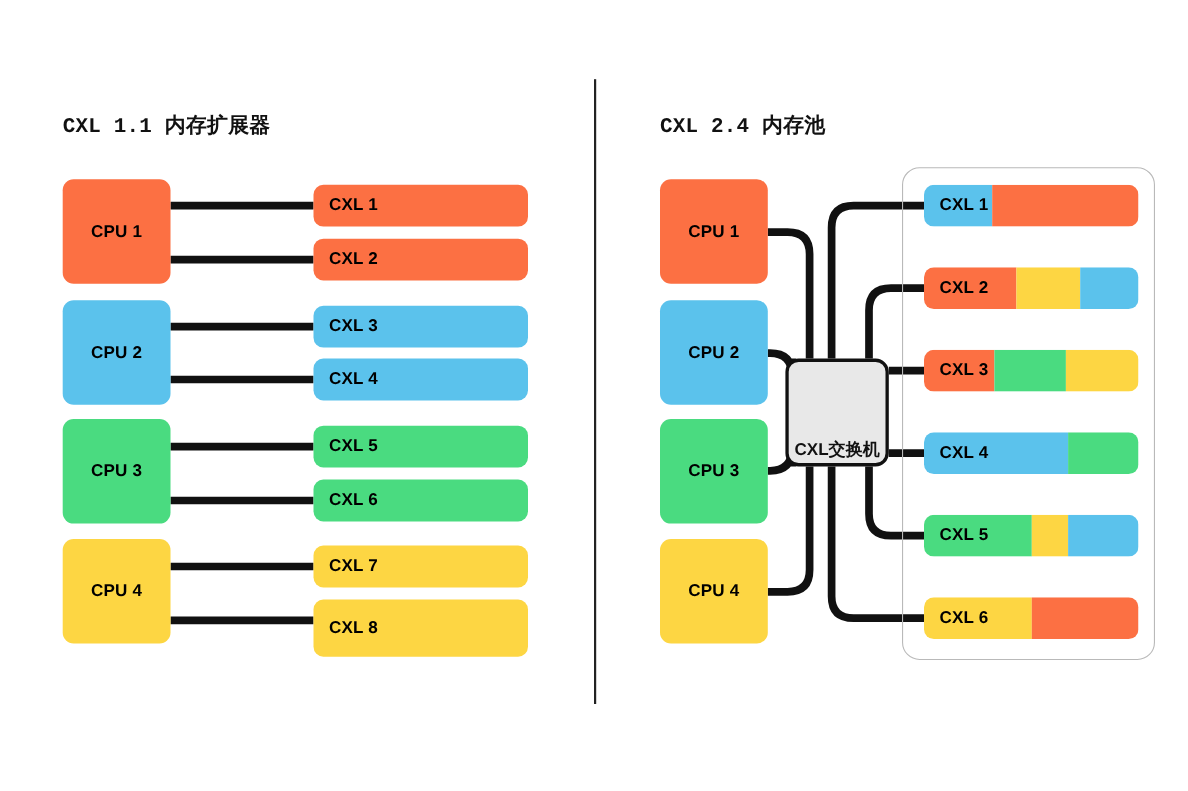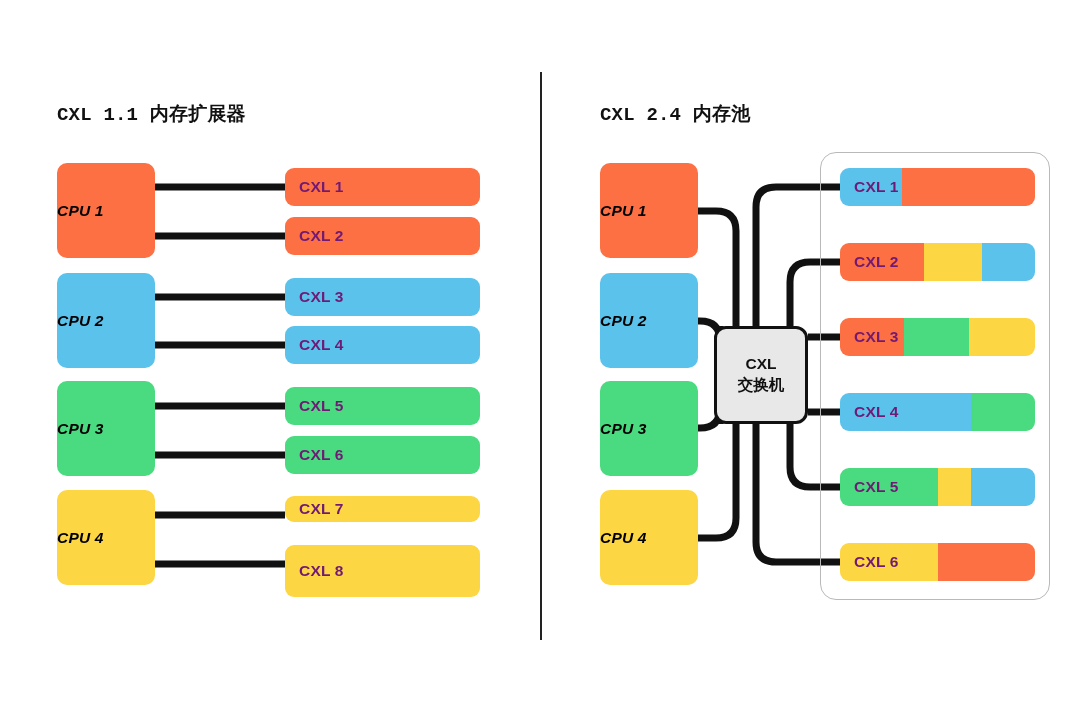--- a/index.html
+++ b/index.html
@@ -40,22 +40,21 @@
   }
 
   .node {
     position: absolute;
     border-radius: 10px;
     display: flex;
     align-items: center;
     box-sizing: border-box;
   }
   .cpu-box {
-    justify-content: flex-start;
-    font-style: italic;
+    justify-content: center;
   }
   .cpu-label {
     font-size: 15.5px;
     font-weight: bold;
     color: #000000;
     letter-spacing: 0.2px;
   }
 
   .cxl-bar {
     position: absolute;
@@ -67,21 +66,21 @@
   .cxl-bar .seg {
     height: 100%;
   }
   .cxl-bar .bar-label {
     position: absolute;
     left: 14px;
     top: 50%;
     transform: translateY(-50%);
     font-size: 15.5px;
     font-weight: bold;
-    color: #701a75;
+    color: #000000;
     letter-spacing: 0.2px;
     white-space: nowrap;
     pointer-events: none;
   }
 
   .pool-frame {
     position: absolute;
     left: 820px;
     top: 152px;
     width: 230px;
@@ -96,22 +95,22 @@
     position: absolute;
     left: 714px;
     top: 326px;
     width: 94px;
     height: 98px;
     background: #e8e8e8;
     border: 3.5px solid #111111;
     border-radius: 12px;
     box-sizing: border-box;
     display: flex;
-    flex-direction: column;
-    align-items: center;
+    flex-direction: row;
+    align-items: flex-end;
     justify-content: center;
     z-index: 6;
   }
   .switch-box .sw-line {
     font-size: 15.5px;
     font-weight: bold;
     color: #111111;
     line-height: 1.35;
   }
 
@@ -181,21 +180,21 @@
       </div>
       <div class="cxl-bar" style="left: 285px; top: 326px; width: 195px; height: 38px; background: rgb(91, 194, 236);">
         <span class="bar-label">CXL 4</span>
       </div>
       <div class="cxl-bar" style="left: 285px; top: 387px; width: 195px; height: 38px; background: rgb(74, 219, 128);">
         <span class="bar-label">CXL 5</span>
       </div>
       <div class="cxl-bar" style="left: 285px; top: 436px; width: 195px; height: 38px; background: rgb(74, 219, 128);">
         <span class="bar-label">CXL 6</span>
       </div>
-      <div class="cxl-bar" style="left: 285px; top: 496px; width: 195px; height: 26px; background: rgb(253, 214, 67); text-decoration: underline;">
+      <div class="cxl-bar" style="left: 285px; top: 496px; width: 195px; height: 38px; background: rgb(253, 214, 67); text-decoration: underline;">
         <span class="bar-label">CXL 7</span>
       </div>
       <div class="cxl-bar" style="left: 285px; top: 545px; width: 195px; height: 52px; background: rgb(253, 214, 67);">
         <span class="bar-label">CXL 8</span>
       </div>
     </div>
 
   <svg class="wires">
 
     <path d="M 698 211 L 716 211 Q 736 211 736 231 L 736 306 Q 736 326 736 326"></path>

